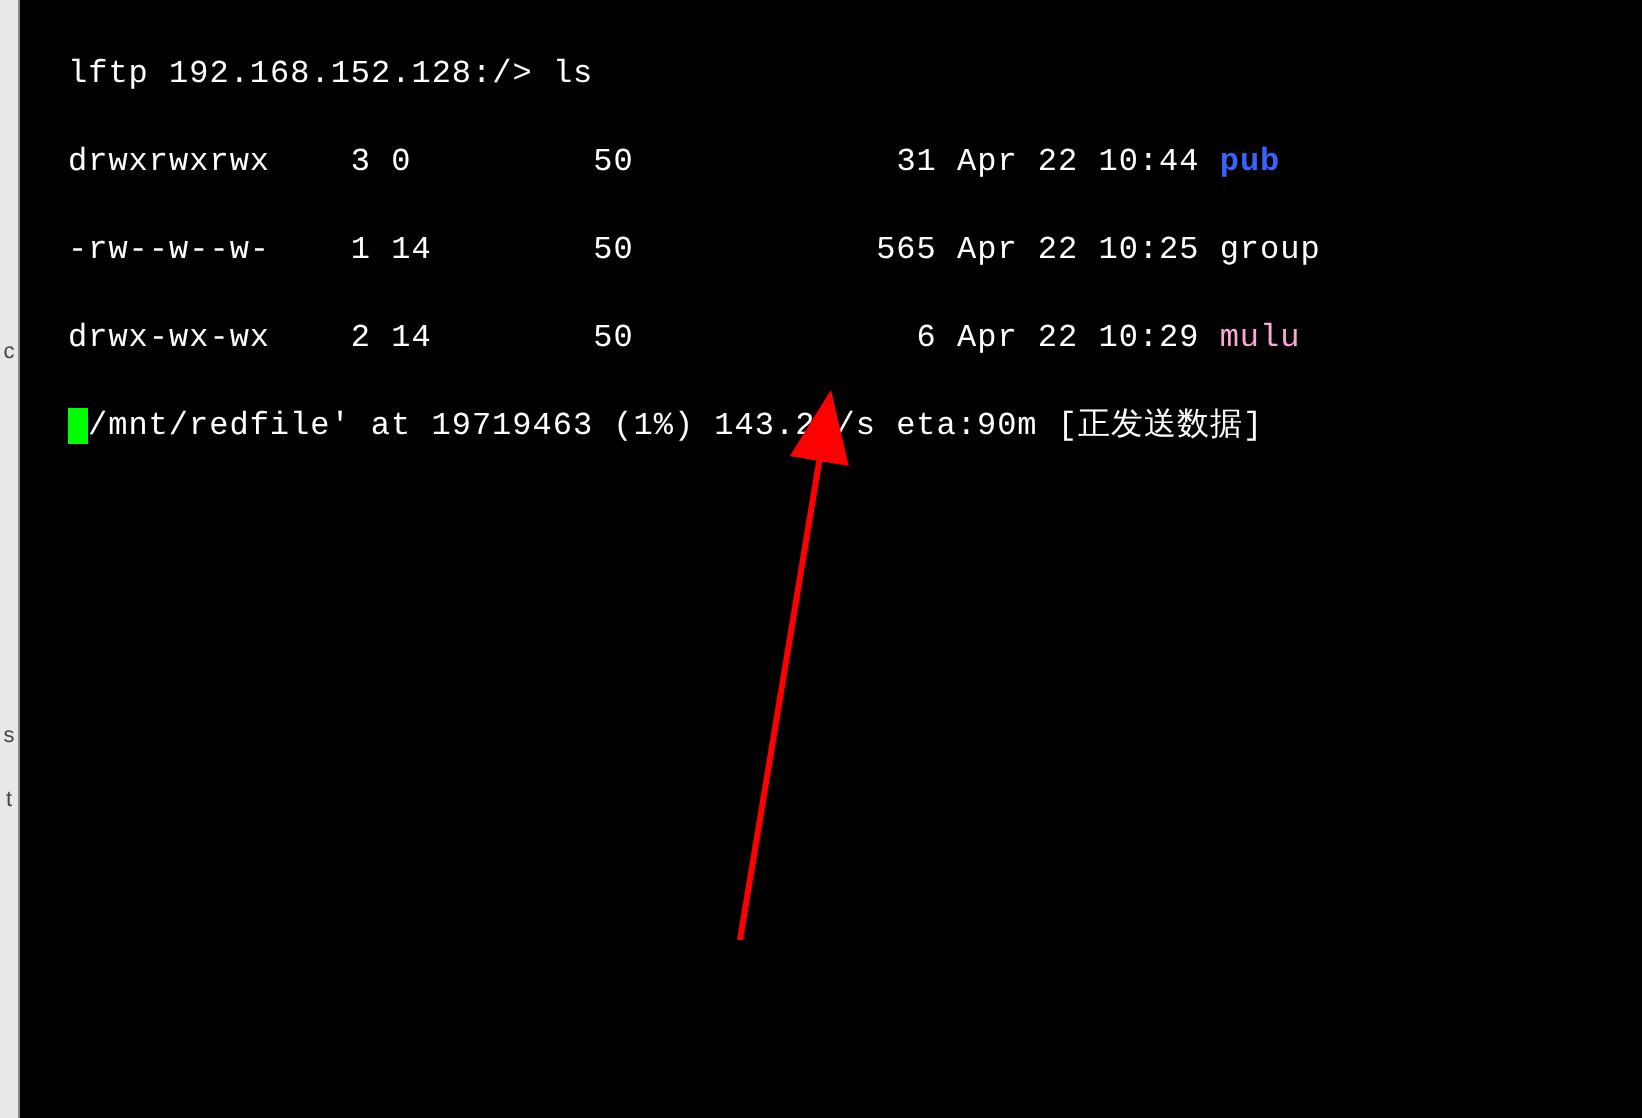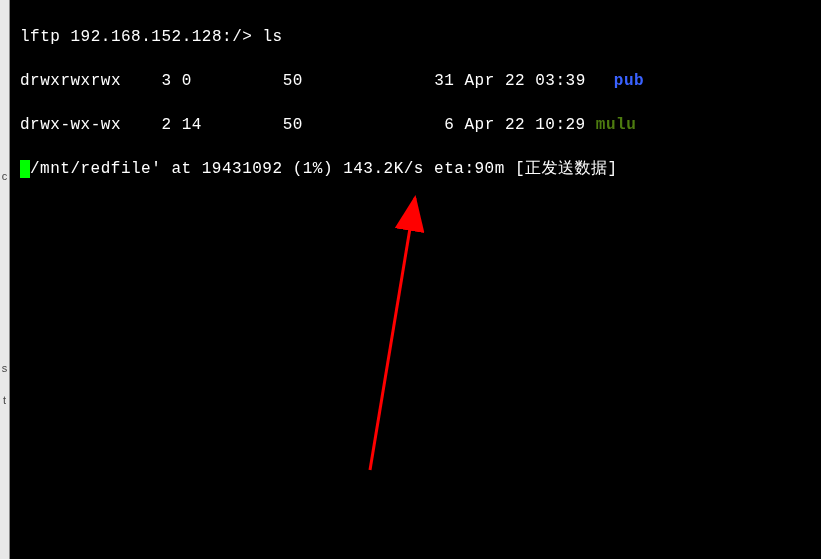--- a/index.html
+++ b/index.html
@@ -28,29 +28,29 @@
       display: block;
       text-align: center;
     }
     .terminal {
       position: absolute;
       left: 10px;
       top: 0;
       right: 0;
       bottom: 0;
       background: #000;
-      padding: 4px 10px;
+      padding: 4px 24px;
       white-space: pre;
       color: #fff;
       line-height: 22px;
       letter-spacing: 0.5px;
     }
     .line { display: block; }
-    .dir-pub { color: #3a62ff; font-weight: bold; margin-left: 18px; }
-    .dir-mulu { color: #4d7c0f; font-weight: bold; }
+    .dir-pub { color: #3a62ff; font-weight: bold; }
+    .dir-mulu { color: #f9a8d4; font-weight: normal; }
     .cursor-block {
       display: inline-block;
       width: 10px;
       height: 18px;
       background: #00ff00;
       vertical-align: text-bottom;
     }
     .arrow-svg {
       position: absolute;
       left: 340px;
@@ -62,23 +62,24 @@
 <body>
 
 <div class="sidebar">
   <span class="sidebar-char" style="margin-top:170px">c</span>
   <span class="sidebar-char" style="margin-top:180px">s</span>
   <span class="sidebar-char" style="margin-top:20px">t</span>
 </div>
 
 <div class="terminal">
 <span class="line"><span>lftp 192.168.152.128:/&gt; </span><span>ls</span></span>
-<span class="line"><span>drwxrwxrwx</span>    <span>3</span> <span>0</span>         <span>50</span>             <span>31</span> <span>Apr 22 03:39</span> <span class="dir-pub">pub</span></span>
+<span class="line"><span>drwxrwxrwx</span>    <span>3</span> <span>0</span>         <span>50</span>             <span>31</span> <span>Apr 22 10:44</span> <span class="dir-pub">pub</span></span>
+<span class="line"><span>-rw--w--w-</span>    <span>1</span> <span>14</span>        <span>50</span>            <span>565</span> <span>Apr 22 10:25</span> <span>group</span></span>
 <span class="line"><span>drwx-wx-wx</span>    <span>2</span> <span>14</span>        <span>50</span>              <span>6</span> <span>Apr 22 10:29</span> <span class="dir-mulu">mulu</span></span>
-<span class="line"><span class="cursor-block"></span><span>/mnt/redfile' at </span><span>19431092</span><span> (1%) </span><span>143.2K/s</span><span> eta:90m </span><span>[正发送数据]</span></span>
+<span class="line"><span class="cursor-block"></span><span>/mnt/redfile' at </span><span>19719463</span><span> (1%) </span><span>143.2K/s</span><span> eta:90m </span><span>[正发送数据]</span></span>
 </div>
 
 <svg class="arrow-svg" width="120" height="300">
   <defs>
     <marker id="arrowhead" markerWidth="12" markerHeight="10" refX="11" refY="5" orient="auto">
       <polygon points="0 0, 12 5, 0 10" fill="#ff0000"></polygon>
     </marker>
   </defs>
   <line x1="30" y1="280" x2="75" y2="8" stroke="#ff0000" stroke-width="3" marker-end="url(#arrowhead)"></line>
 </svg>

